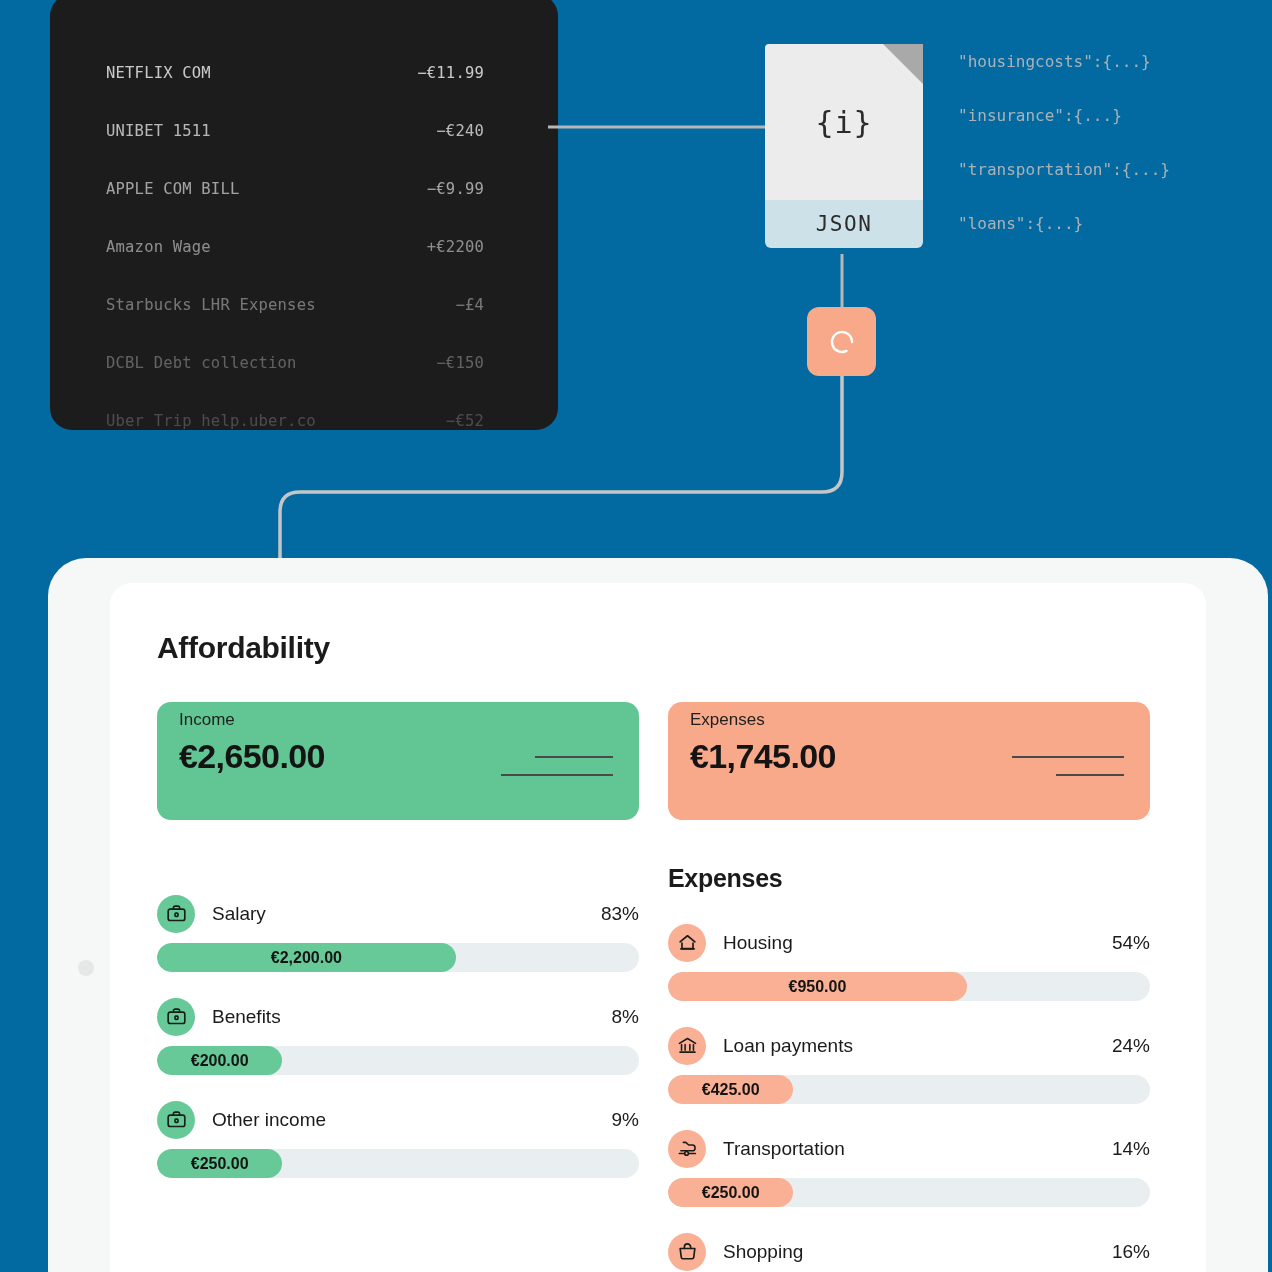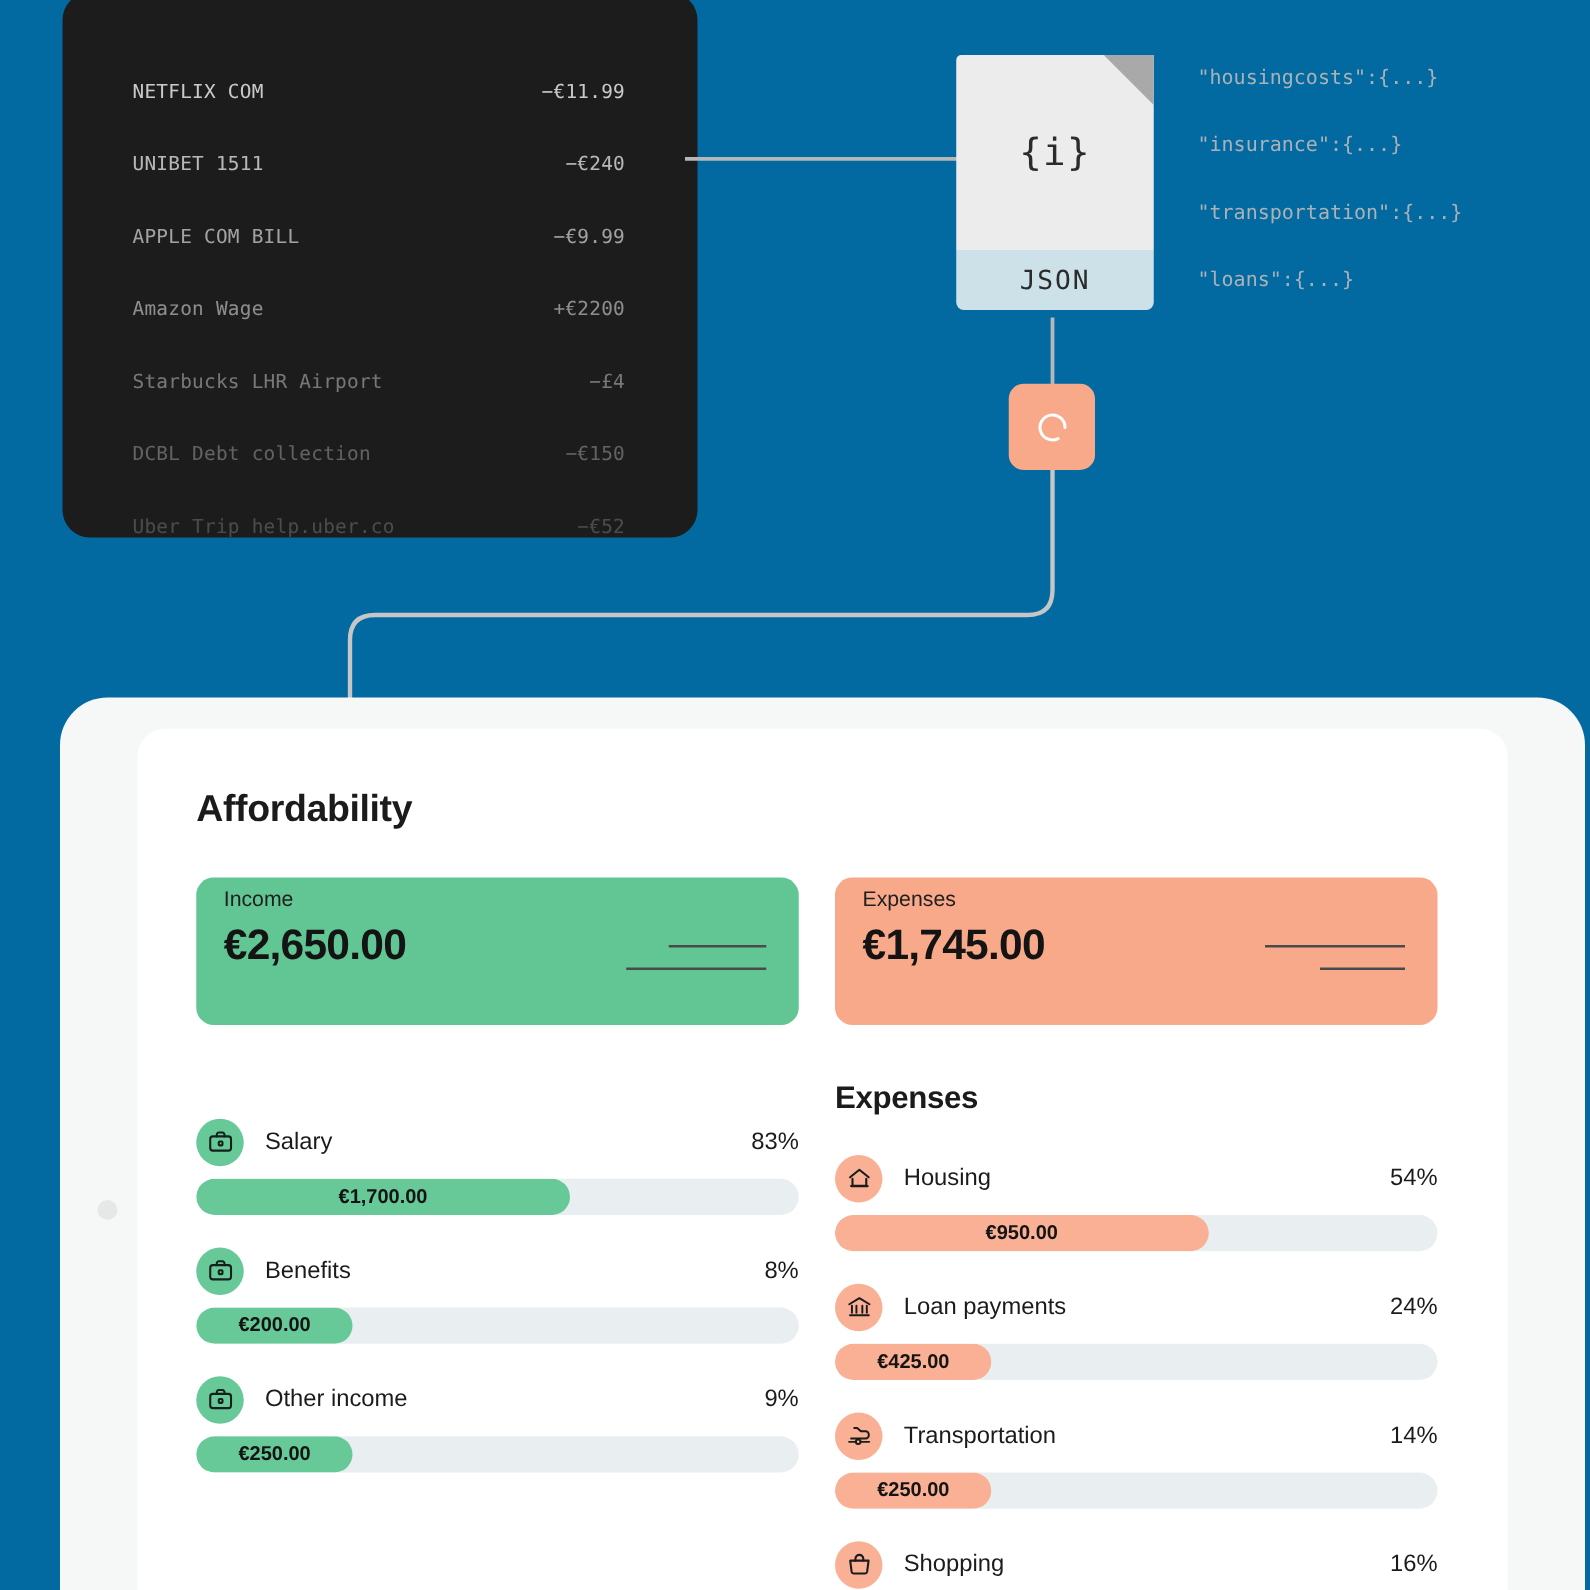--- a/index.html
+++ b/index.html
@@ -21,21 +21,21 @@
   }
   .txn-row {
     position: absolute; left: 0; width: 100%;
     height: 22px;
     font-family: "DejaVu Sans Mono", monospace;
     font-size: 15.5px;
     letter-spacing: 0.2px;
     white-space: nowrap;
   }
   .txn-name { position: absolute; left: 56px; top: 0; }
-  .txn-amt  { position: absolute; right: 58px; top: 0; text-align: right; }
+  .txn-amt  { position: absolute; right: 74px; top: 0; text-align: right; }
   .txn-fade {
     position: absolute; left: 0; right: 0; bottom: 0; height: 70px;
     background: linear-gradient(to bottom, rgba(28,28,28,0), rgba(28,28,28,0.0));
     pointer-events: none;
   }
 
   
   .connectors { position: absolute; left: 0; top: 0; width: 1272px; height: 1272px; pointer-events: none; }
 
   
@@ -189,21 +189,21 @@
         </div>
         <div class="txn-row" style="top: 186px; color: rgba(245, 245, 245, 0.62);">
           <span class="txn-name">APPLE COM BILL</span>
           <span class="txn-amt">−€9.99</span>
         </div>
         <div class="txn-row" style="top: 244px; color: rgba(245, 245, 245, 0.52);">
           <span class="txn-name">Amazon Wage</span>
           <span class="txn-amt">+€2200</span>
         </div>
         <div class="txn-row" style="top: 302px; color: rgba(245, 245, 245, 0.42);">
-          <span class="txn-name">Starbucks LHR Airport</span>
+          <span class="txn-name">Starbucks LHR Expenses</span>
           <span class="txn-amt">−£4</span>
         </div>
         <div class="txn-row" style="top: 360px; color: rgba(245, 245, 245, 0.32);">
           <span class="txn-name">DCBL Debt collection</span>
           <span class="txn-amt">−€150</span>
         </div>
         <div class="txn-row" style="top: 418px; color: rgba(245, 245, 245, 0.22);">
           <span class="txn-name">Uber Trip help.uber.co</span>
           <span class="txn-amt">−€52</span>
         </div>
@@ -278,21 +278,21 @@
                         <rect x="2.5" y="7" width="19" height="13" rx="2.4"></rect>
                         <path d="M8.5 7V5.3A1.8 1.8 0 0 1 10.3 3.5h3.4A1.8 1.8 0 0 1 15.5 5.3V7"></path>
                         <rect x="10.3" y="11.6" width="3.4" height="3.6" rx="0.9"></rect>
                       </svg>
                     </div>
                     <div class="item-label">Salary</div>
                     <div class="item-pct">83%</div>
                   </div>
                   <div class="bar-track">
                     <div class="bar-fill green" style="width: 62%;">
-                      <div class="bar-amt">€1,700.00</div>
+                      <div class="bar-amt">€2,200.00</div>
                     </div>
                   </div>
                 </div>
                 <div class="item">
                   <div class="item-head">
                     <div class="item-icon green">
                       <svg width="21" height="21" viewBox="0 0 24 24" fill="none" stroke="#16201a" stroke-width="1.9" stroke-linecap="round" stroke-linejoin="round">
                         <rect x="2.5" y="7" width="19" height="13" rx="2.4"></rect>
                         <path d="M8.5 7V5.3A1.8 1.8 0 0 1 10.3 3.5h3.4A1.8 1.8 0 0 1 15.5 5.3V7"></path>
                         <rect x="10.3" y="11.6" width="3.4" height="3.6" rx="0.9"></rect>

